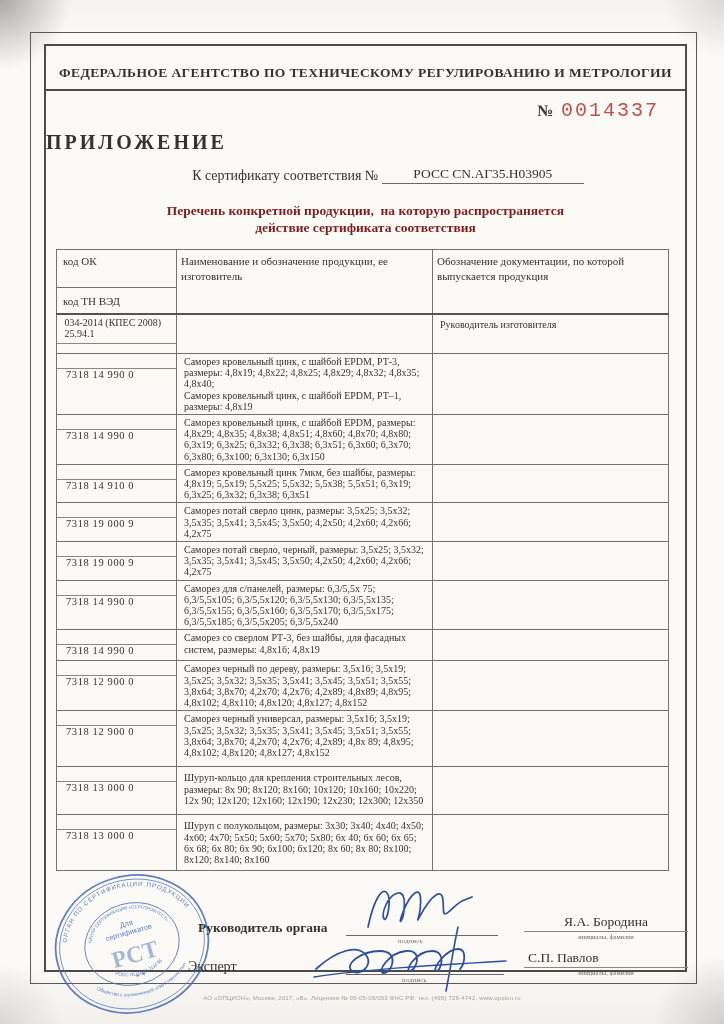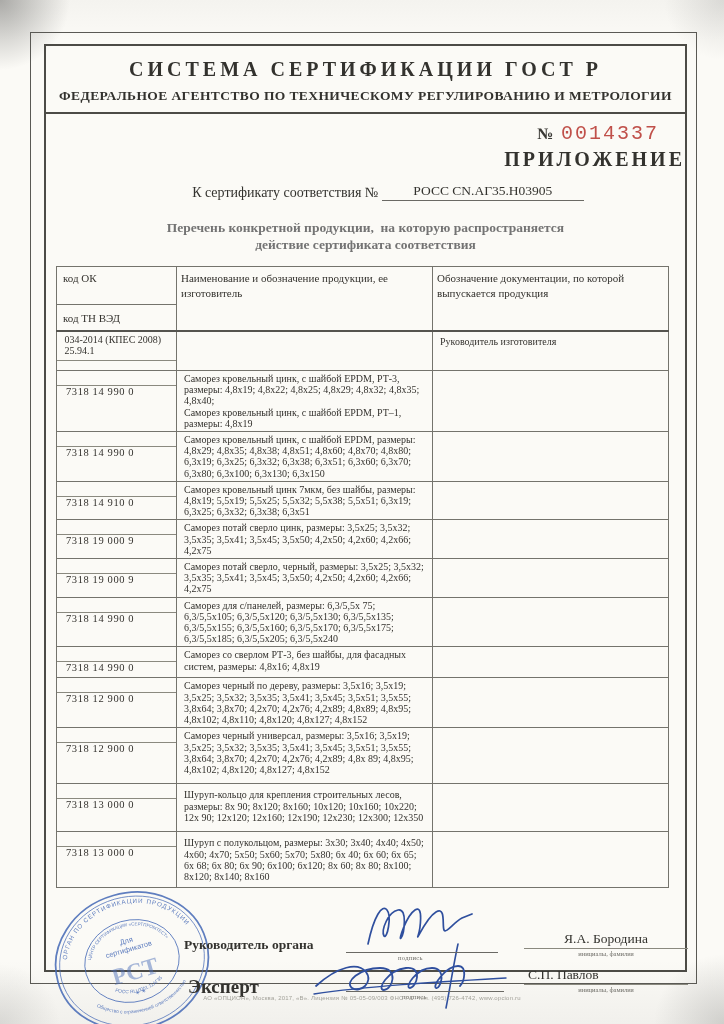--- a/index.html
+++ b/index.html
@@ -26,30 +26,30 @@
   .cert-header .t1{font-size:20px; font-weight:bold; letter-spacing:4px; color:#33322e;}
   .cert-header .t2{font-size:13.5px; font-weight:bold; letter-spacing:.4px; margin-top:7px; color:#33322e;}
   
   .number-line{text-align:right; padding:8px 26px 0 0; height:26px;}
   .number-line .no-sign{font-size:16px; font-weight:bold; color:#3a3935; vertical-align:middle;}
   .number-line .no-value{
     font-family:Liberation Mono, monospace; font-size:20px; letter-spacing:2px;
     color:#c0504a; vertical-align:middle; margin-left:4px;
   }
   
-  .appendix-title{text-align:right; font-size:20px; font-weight:bold; letter-spacing:3px; margin-top:0; color:#33322e;}
+  .appendix-title{text-align:left; font-size:20px; font-weight:bold; letter-spacing:3px; margin-top:6px; color:#33322e;}
   .cert-line{text-align:center; margin-top:14px; font-size:14px; color:#33322e;}
   .cert-line .lbl{font-weight:normal;margin-left:45px;}
   .cert-line .num{
     display:inline-block; min-width:190px; border-bottom:1px solid #6a6964;
     font-size:13.5px; text-align:center; transform:translateY(-2px); padding:0 6px 1px 6px;
   }
   .list-subtitle{
     text-align:center; font-size:13.5px; font-weight:bold; margin-top:16px;
-    white-space:pre-wrap; line-height:17px; color:#737373;
+    white-space:pre-wrap; line-height:17px; color:#7f1d1d;
   }
   
   table.products{
     border-collapse:collapse; table-layout:fixed;
     margin:13px 10px 0 10px; width:612px;
     font-size:10px; line-height:11.2px; color:#34322e;
   }
   table.products td, table.products th{
     border:1px solid #74736c; vertical-align:top; font-weight:normal; text-align:left;
   }
@@ -65,22 +65,22 @@
   .okwrap{display:flex; flex-direction:column; height:100%;}
   .ok-strip{height:14px; border-bottom:1px solid #8a897f; white-space:pre-wrap; font-size:10px; line-height:11px;}
   tr.r0 .ok-strip{height:auto; min-height:25px; padding:2px 2px 1px 5px;}
   tr.r0 .code-area{border-top:none;}
   .code-area{flex:1; display:flex; align-items:center; padding-left:9px; letter-spacing:.6px; font-size:10.5px;}
   td.c-prod{padding:2px 5px 2px 7px; white-space:pre-wrap;}
   td.c-doc{padding:4px 4px 2px 7px; font-size:10px;}
   
   .sign-section{position:relative; height:122px; margin-top:2px;}
   .stamp{position:absolute; left:2px; top:-2px; width:168px; height:146px; opacity:.88;}
-  .role1{position:absolute; left:138px; top:47px; font-size:13.5px; font-weight:bold; color:#33322e;}
-  .role2{position:absolute; left:142px; top:86px; font-size:19px; font-weight:bold; color:#33322e;}
+  .role1{position:absolute; left:152px; top:47px; font-size:13.5px; font-weight:bold; color:#33322e;}
+  .role2{position:absolute; left:142px; top:86px; font-size:14px; font-weight:normal; color:#33322e;}
   .sigline1{position:absolute; left:300px; top:62px; width:152px; border-bottom:1px solid #6a6964;}
   .sigline2{position:absolute; left:300px; top:101px; width:158px; border-bottom:1px solid #6a6964;}
   .sigcap{position:absolute; font-size:6.5px; color:#6e6d67; letter-spacing:.3px;}
   .sigcap.s1{left:352px; top:64px;}
   .sigcap.s2{left:356px; top:103px;}
   .name1{position:absolute; left:482px; top:41px; width:156px; text-align:center; font-size:13.5px; color:#33322e;}
   .name2{position:absolute; left:482px; top:77px; width:156px; text-align:left; font-size:13.5px; color:#33322e;}
   .nameline1{position:absolute; left:478px; top:58px; width:164px; border-bottom:1px solid #8a897f;}
   .nameline2{position:absolute; left:478px; top:94px; width:164px; border-bottom:1px solid #8a897f;}
   .namecap{position:absolute; font-size:6.5px; color:#6e6d67; width:164px; text-align:center;}
@@ -94,21 +94,20 @@
     font-family:"Liberation Sans", sans-serif; font-size:6px; color:#a3a29a; letter-spacing:.2px;
   }
 </style>
 </head>
 <body>
 
 <div class="outer-border">
   <div class="inner-border">
 
     <div class="cert-header">
-      <div class="t1">СИСТЕМА СЕРТИФИКАЦИИ ГОСТ Р</div>
       <div class="t2">ФЕДЕРАЛЬНОЕ АГЕНТСТВО ПО ТЕХНИЧЕСКОМУ РЕГУЛИРОВАНИЮ И МЕТРОЛОГИИ</div>
     </div>
 
     <div class="number-line">
       <span class="no-sign">№</span>
       <span class="no-value">0014337</span>
     </div>
 
     <div class="appendix-title">ПРИЛОЖЕНИЕ</div>
 

